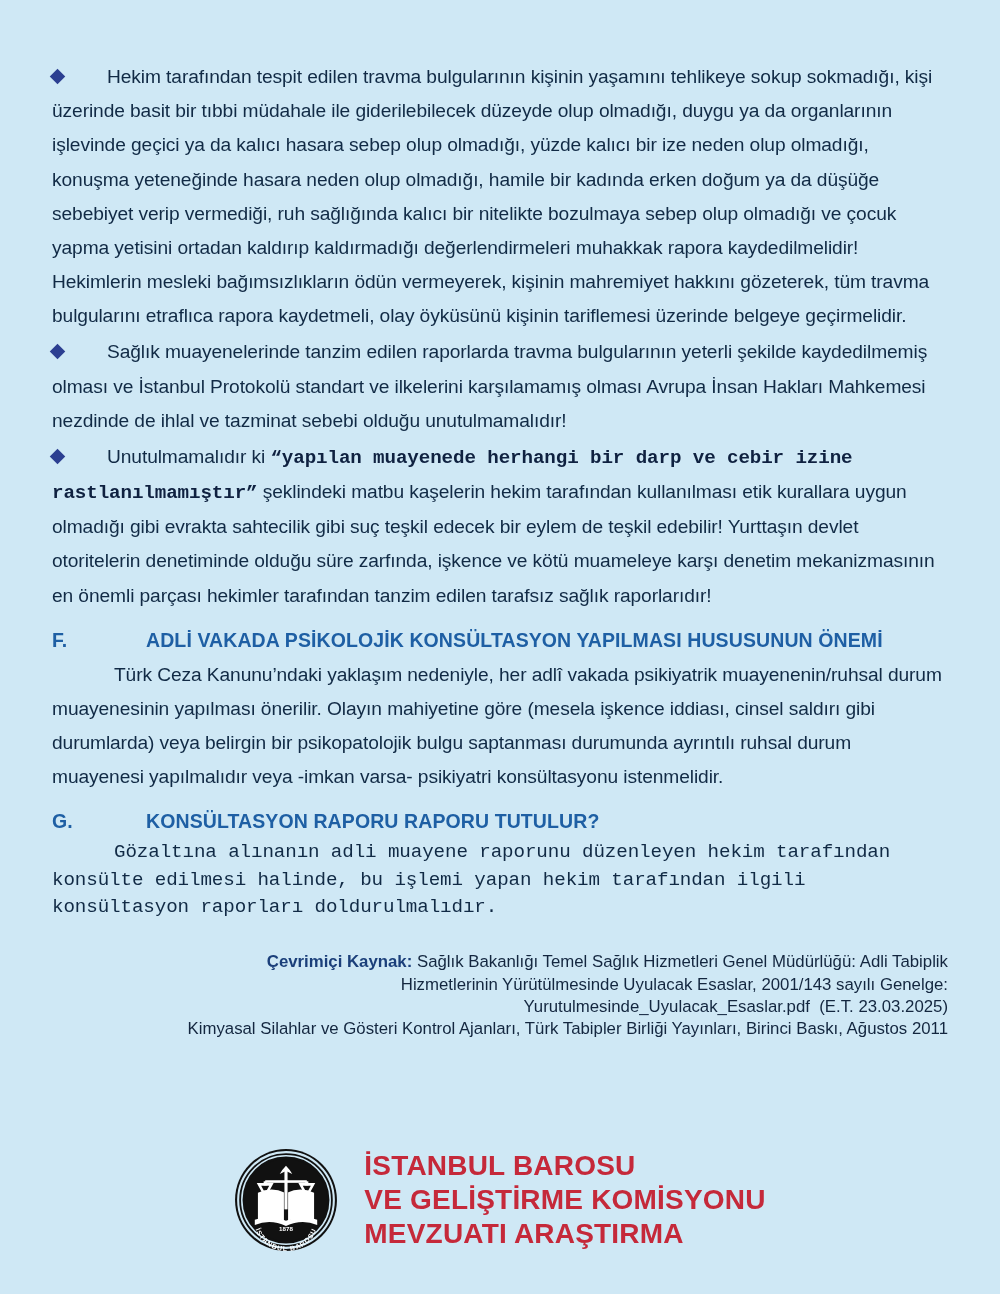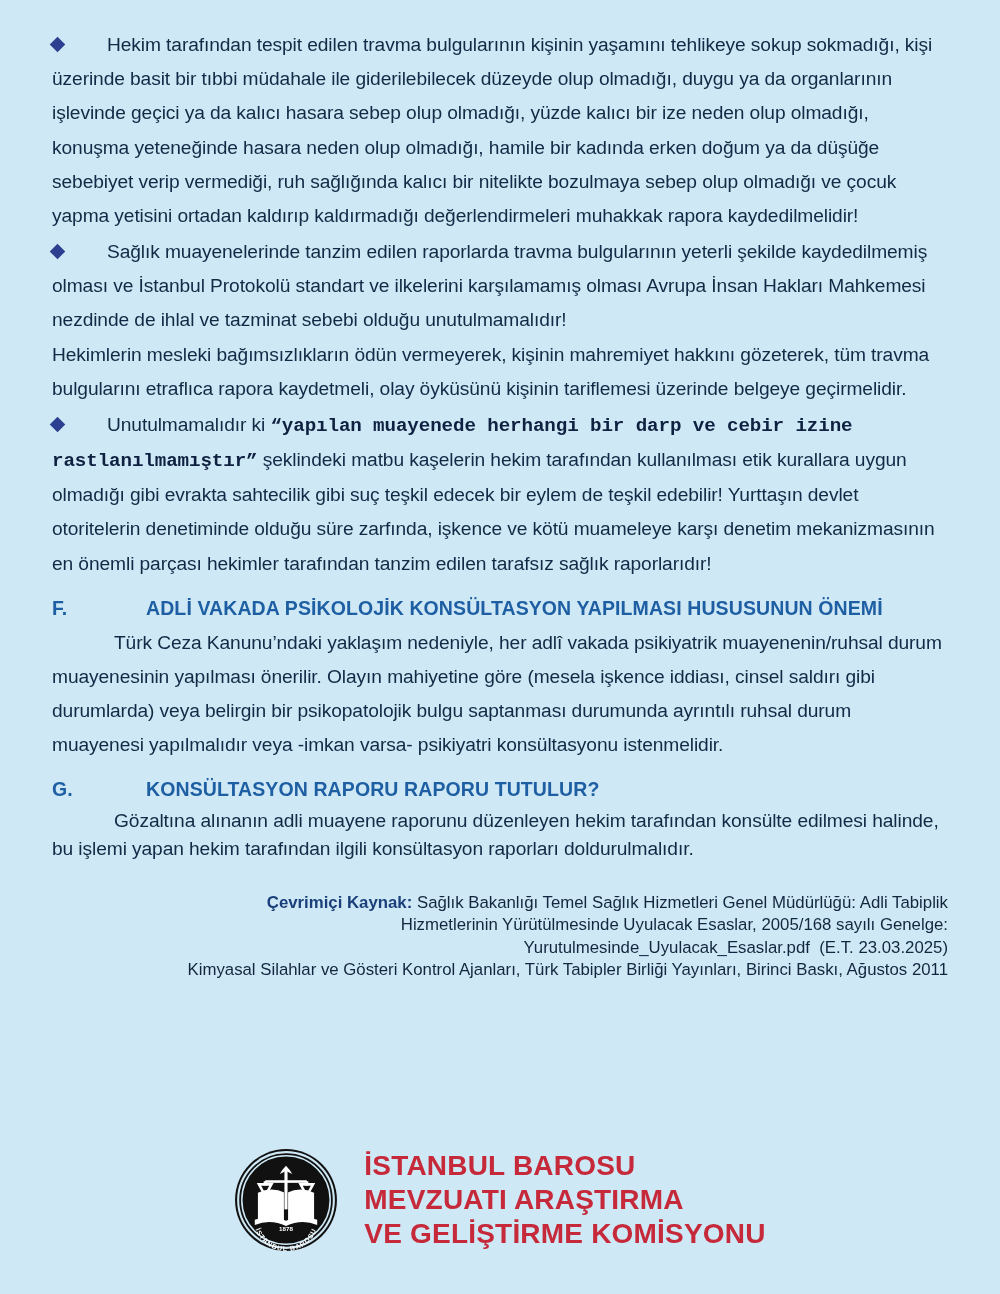--- a/index.html
+++ b/index.html
@@ -15,21 +15,21 @@
     color: #13263f;
     overflow: hidden;
   }
 
   .page {
     position: relative;
     width: 1000px;
     height: 1294px;
     background: #cfe8f5;
     box-sizing: border-box;
-    padding: 28px 52px 0 52px;
+    padding: 60px 52px 0 52px;
   }
 
   
   .para {
     font-size: 19.2px;
     line-height: 1.78;
     color: #112a45;
     text-align: left;
     margin: 0 0 0 0;
     letter-spacing: -0.1px;
@@ -119,51 +119,51 @@
 </style>
 </head>
 <body>
 
 <div class="page">
 
   <p class="para bulleted">
     <span class="bullet"></span><span class="bullet-gap"></span><span>Hekim tarafından tespit edilen travma bulgularının kişinin yaşamını tehlikeye sokup sokmadığı, kişi üzerinde basit bir tıbbi müdahale ile giderilebilecek düzeyde olup olmadığı, duygu ya da organlarının işlevinde geçici ya da kalıcı hasara sebep olup olmadığı, yüzde kalıcı bir ize neden olup olmadığı,  konuşma yeteneğinde hasara neden olup olmadığı, hamile bir kadında erken doğum ya da düşüğe sebebiyet verip vermediği, ruh sağlığında kalıcı bir nitelikte bozulmaya sebep olup olmadığı ve çocuk yapma yetisini ortadan kaldırıp kaldırmadığı değerlendirmeleri  muhakkak rapora kaydedilmelidir!</span>
   </p>
 
+  <p class="para">
+    <span>Hekimlerin mesleki bağımsızlıkların ödün vermeyerek, kişinin mahremiyet hakkını gözeterek, tüm travma bulgularını etraflıca rapora kaydetmeli, olay öyküsünü kişinin tariflemesi üzerinde belgeye geçirmelidir.</span>
+  </p>
+
   <p class="para bulleted p-gap-sm">
     <span class="bullet"></span><span class="bullet-gap"></span><span>Sağlık muayenelerinde tanzim edilen raporlarda travma bulgularının yeterli şekilde kaydedilmemiş olması ve İstanbul Protokolü standart ve ilkelerini karşılamamış olması Avrupa İnsan Hakları Mahkemesi  nezdinde de ihlal ve tazminat sebebi olduğu unutulmamalıdır!</span>
-  </p>
-
-  <p class="para">
-    <span>Hekimlerin mesleki bağımsızlıkların ödün vermeyerek, kişinin mahremiyet hakkını gözeterek, tüm travma bulgularını etraflıca rapora kaydetmeli, olay öyküsünü kişinin tariflemesi üzerinde belgeye geçirmelidir.</span>
   </p>
 
   <p class="para bulleted p-gap-sm">
     <span class="bullet"></span><span class="bullet-gap"></span><span>Unutulmamalıdır ki </span><span class="q-bold">“yapılan muayenede herhangi bir darp ve cebir izine rastlanılmamıştır”</span><span> şeklindeki matbu kaşelerin hekim tarafından kullanılması etik kurallara uygun olmadığı gibi evrakta sahtecilik gibi suç teşkil edecek bir eylem de teşkil edebilir! Yurttaşın devlet otoritelerin denetiminde olduğu süre zarfında, işkence ve kötü muameleye karşı denetim mekanizmasının en önemli parçası hekimler tarafından tanzim edilen tarafsız sağlık raporlarıdır!</span>
   </p>
 
   <div class="heading">
     <span class="letter">F.</span>
     <span class="htext">ADLİ VAKADA PSİKOLOJİK KONSÜLTASYON YAPILMASI HUSUSUNUN ÖNEMİ</span>
   </div>
   <p class="para">
     <span class="indent"></span><span>Türk Ceza Kanunu’ndaki yaklaşım nedeniyle, her adlî vakada psikiyatrik muayenenin/ruhsal durum muayenesinin yapılması önerilir. Olayın mahiyetine göre (mesela işkence iddiası, cinsel saldırı gibi durumlarda) veya belirgin bir psikopatolojik bulgu saptanması durumunda ayrıntılı ruhsal durum muayenesi yapılmalıdır veya -imkan varsa- psikiyatri konsültasyonu istenmelidir.</span>
   </p>
 
   <div class="heading">
     <span class="letter">G.</span>
     <span class="htext">KONSÜLTASYON RAPORU RAPORU TUTULUR?</span>
   </div>
-  <p class="para" style="line-height:1.42;">
+  <p class="para" style="line-height:1.42;font-family:Liberation Mono, monospace;">
     <span class="indent"></span><span>Gözaltına alınanın adli muayene raporunu düzenleyen hekim tarafından konsülte edilmesi halinde, bu işlemi yapan hekim tarafından ilgili konsültasyon raporları doldurulmalıdır.</span>
   </p>
 
   <div class="source">
     <div class="line"><span class="lbl">Çevrimiçi Kaynak:</span><span> Sağlık Bakanlığı Temel Sağlık Hizmetleri Genel Müdürlüğü: Adli Tabiplik</span></div>
-    <div class="line">Hizmetlerinin Yürütülmesinde Uyulacak Esaslar, 2005/168 sayılı Genelge:</div>
+    <div class="line">Hizmetlerinin Yürütülmesinde Uyulacak Esaslar, 2001/143 sayılı Genelge:</div>
     <div class="line">Yurutulmesinde_Uyulacak_Esaslar.pdf  (E.T. 23.03.2025)</div>
     <div class="line">Kimyasal Silahlar ve Gösteri Kontrol Ajanları, Türk Tabipler Birliği Yayınları, Birinci Baskı, Ağustos 2011</div>
   </div>
 
   <div class="footer">
     <div class="logo">
       <svg viewBox="0 0 200 200" width="104" height="104" aria-hidden="true">
         <circle cx="100" cy="100" r="98" fill="#111111"></circle>
         <circle cx="100" cy="100" r="92" fill="none" stroke="#cfe8f5" stroke-width="4"></circle>
         <circle cx="100" cy="100" r="85" fill="none" stroke="#cfe8f5" stroke-width="3"></circle>
@@ -184,18 +184,18 @@
 
         <text x="100" y="160" font-family="'Liberation Sans', sans-serif" font-size="12" font-weight="bold" fill="#ffffff" text-anchor="middle">1878</text>
         <path id="arcpath" d="M40 152 A62 62 0 0 0 160 152" fill="none"></path>
         <text font-family="'Liberation Sans', sans-serif" font-size="13" font-weight="bold" fill="#ffffff" letter-spacing="2">
           <textPath href="#arcpath" startOffset="50%" text-anchor="middle">İSTANBUL BAROSU</textPath>
         </text>
       </svg>
     </div>
     <div class="footer-text">
       <div>İSTANBUL BAROSU</div>
+      <div>VE GELİŞTİRME KOMİSYONU</div>
       <div>MEVZUATI ARAŞTIRMA</div>
-      <div>VE GELİŞTİRME KOMİSYONU</div>
     </div>
   </div>
 
 </div>
 
 </body></html>

